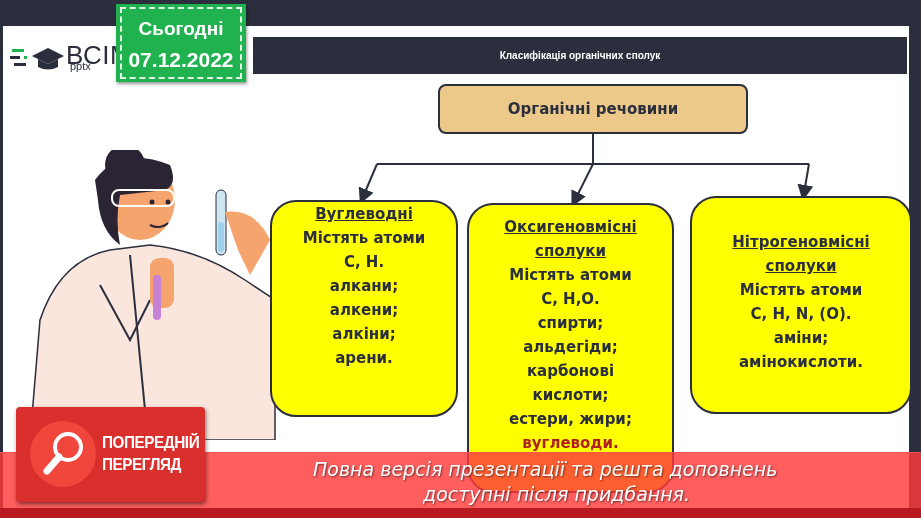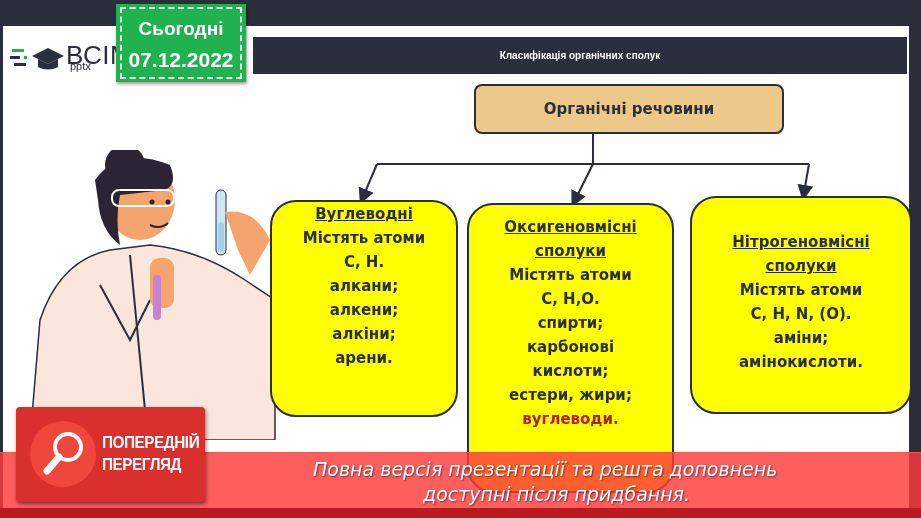--- a/index.html
+++ b/index.html
@@ -6,21 +6,21 @@
   body { width:921px; height:518px; overflow:hidden; background:#2b2e3d; font-family:"DejaVu Sans", sans-serif; position:relative; }
   .slide { position:absolute; left:3px; top:26px; width:906px; height:492px; background:#ffffff; }
   .logo { position:absolute; left:10px; top:40px; width:100px; height:32px; }
   .logo .brand { position:absolute; left:56px; top:0; font-family:"Liberation Sans", sans-serif; font-size:26px; color:#2b2e3d; letter-spacing:0.5px; }
   .logo .sub { position:absolute; left:60px; top:20px; font-family:"Liberation Sans", sans-serif; font-size:11px; color:#2b2e3d; }
   .date-badge { position:absolute; left:116px; top:4px; width:130px; height:78px; background:#20b24f; box-shadow:1px 2px 3px rgba(0,0,0,0.4); }
   .date-badge .inner { position:absolute; left:4px; top:3px; right:4px; bottom:3px; border:2px dashed #e4f5e8; }
   .date-badge .d1 { position:absolute; left:0; right:0; top:14px; text-align:center; color:#fff; font-weight:bold; font-family:"Liberation Sans", sans-serif; font-size:19px; }
   .date-badge .d2 { position:absolute; left:0; right:0; top:44px; text-align:center; color:#fff; font-weight:bold; font-family:"Liberation Sans", sans-serif; font-size:21px; }
   .title-bar { position:absolute; left:253px; top:37px; width:654px; height:37px; background:#2b2e3d; color:#fff; font-family:"Liberation Sans", sans-serif; font-weight:bold; font-size:10px; text-align:center; line-height:37px; }
-  .root-box { position:absolute; left:438px; top:84px; width:310px; height:50px; background:#ecc989; border:2px solid #2b2e3d; border-radius:8px; box-sizing:border-box; text-align:center; line-height:46px; font-weight:bold; font-size:15px; color:#2b2e3d;margin-left:36px; }
+  .root-box { position:absolute; left:438px; top:84px; width:310px; height:50px; background:#ecc989; border:2px solid #2b2e3d; border-radius:8px; box-sizing:border-box; text-align:center; line-height:46px; font-weight:bold; font-size:15px; color:#2b2e3d; }
   .card { position:absolute; background:#ffff00; border:2px solid #2b2e3d; border-radius:26px; box-sizing:border-box; text-align:center; font-weight:bold; font-size:15px; color:#2b2e3d; line-height:24px; }
   .card .h { text-decoration:underline; }
   .card1 { left:270px; top:200px; width:188px; height:217px; }
   .card2 { left:467px; top:203px; width:207px; height:290px; padding-top:10px; }
   .card3 { left:690px; top:196px; width:222px; height:218px; padding-top:32px; }
   .connectors { position:absolute; left:0; top:0; width:921px; height:518px; pointer-events:none; }
   .figure { position:absolute; left:0; top:150px; width:280px; height:290px; }
   .preview-badge { position:absolute; left:16px; top:407px; width:189px; height:95px; background:#d9302d; border-radius:4px; box-shadow:1px 2px 4px rgba(0,0,0,0.5); z-index:5; }
   .preview-badge .circle { position:absolute; left:14px; top:14px; width:66px; height:66px; border-radius:50%; background:#f0463c; }
   .preview-badge .t1, .preview-badge .t2 { position:absolute; left:86px; color:#fff; font-weight:bold; font-family:"Liberation Sans", sans-serif; font-size:17px; letter-spacing:-0.5px; transform:scaleX(0.9); transform-origin:left; }
@@ -103,20 +103,21 @@
   <div>алкіни;</div>
   <div>арени.</div>
 </div>
 
 <div class="card card2">
   <div class="h">Оксигеновмісні</div>
   <div class="h">сполуки</div>
   <div>Містять атоми</div>
   <div>С, Н,О.</div>
   <div>спирти;</div>
+  <div>альдегіди;</div>
   <div>карбонові</div>
   <div>кислоти;</div>
   <div>естери, жири;</div>
   <div class="hidden-line">вуглеводи.</div>
 </div>
 
 <div class="card card3">
   <div class="h">Нітрогеновмісні</div>
   <div class="h">сполуки</div>
   <div>Містять атоми</div>

